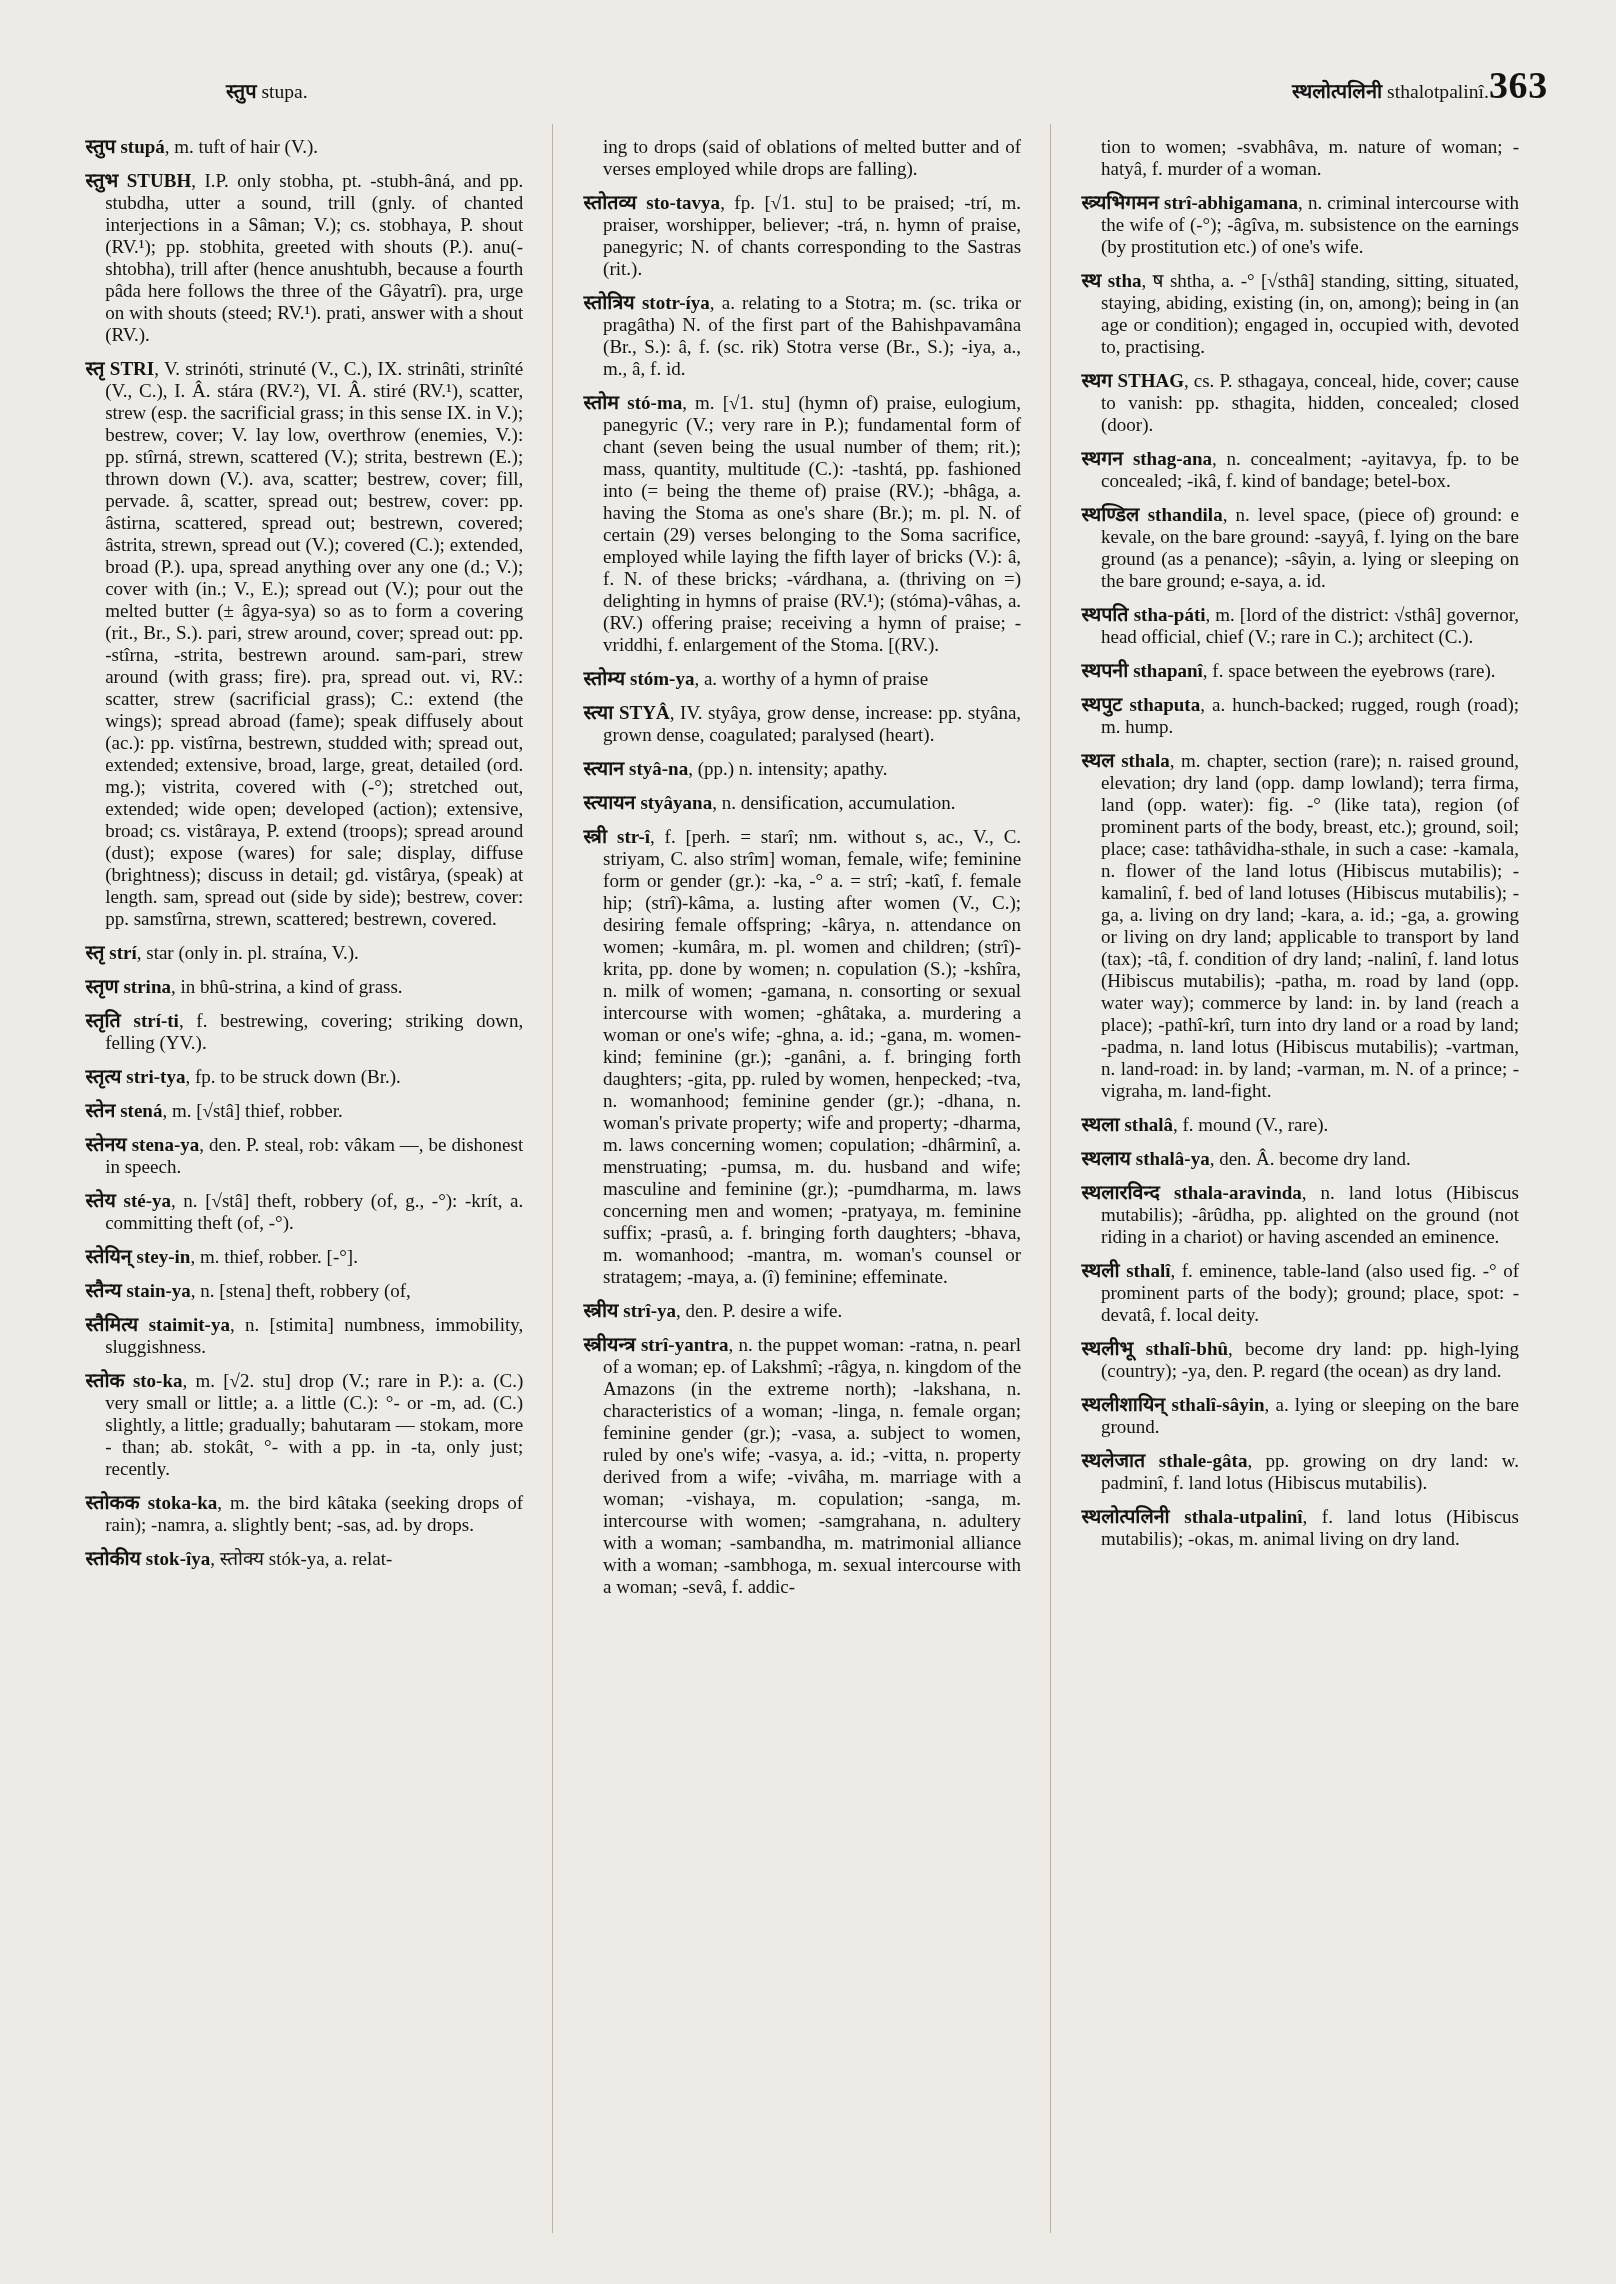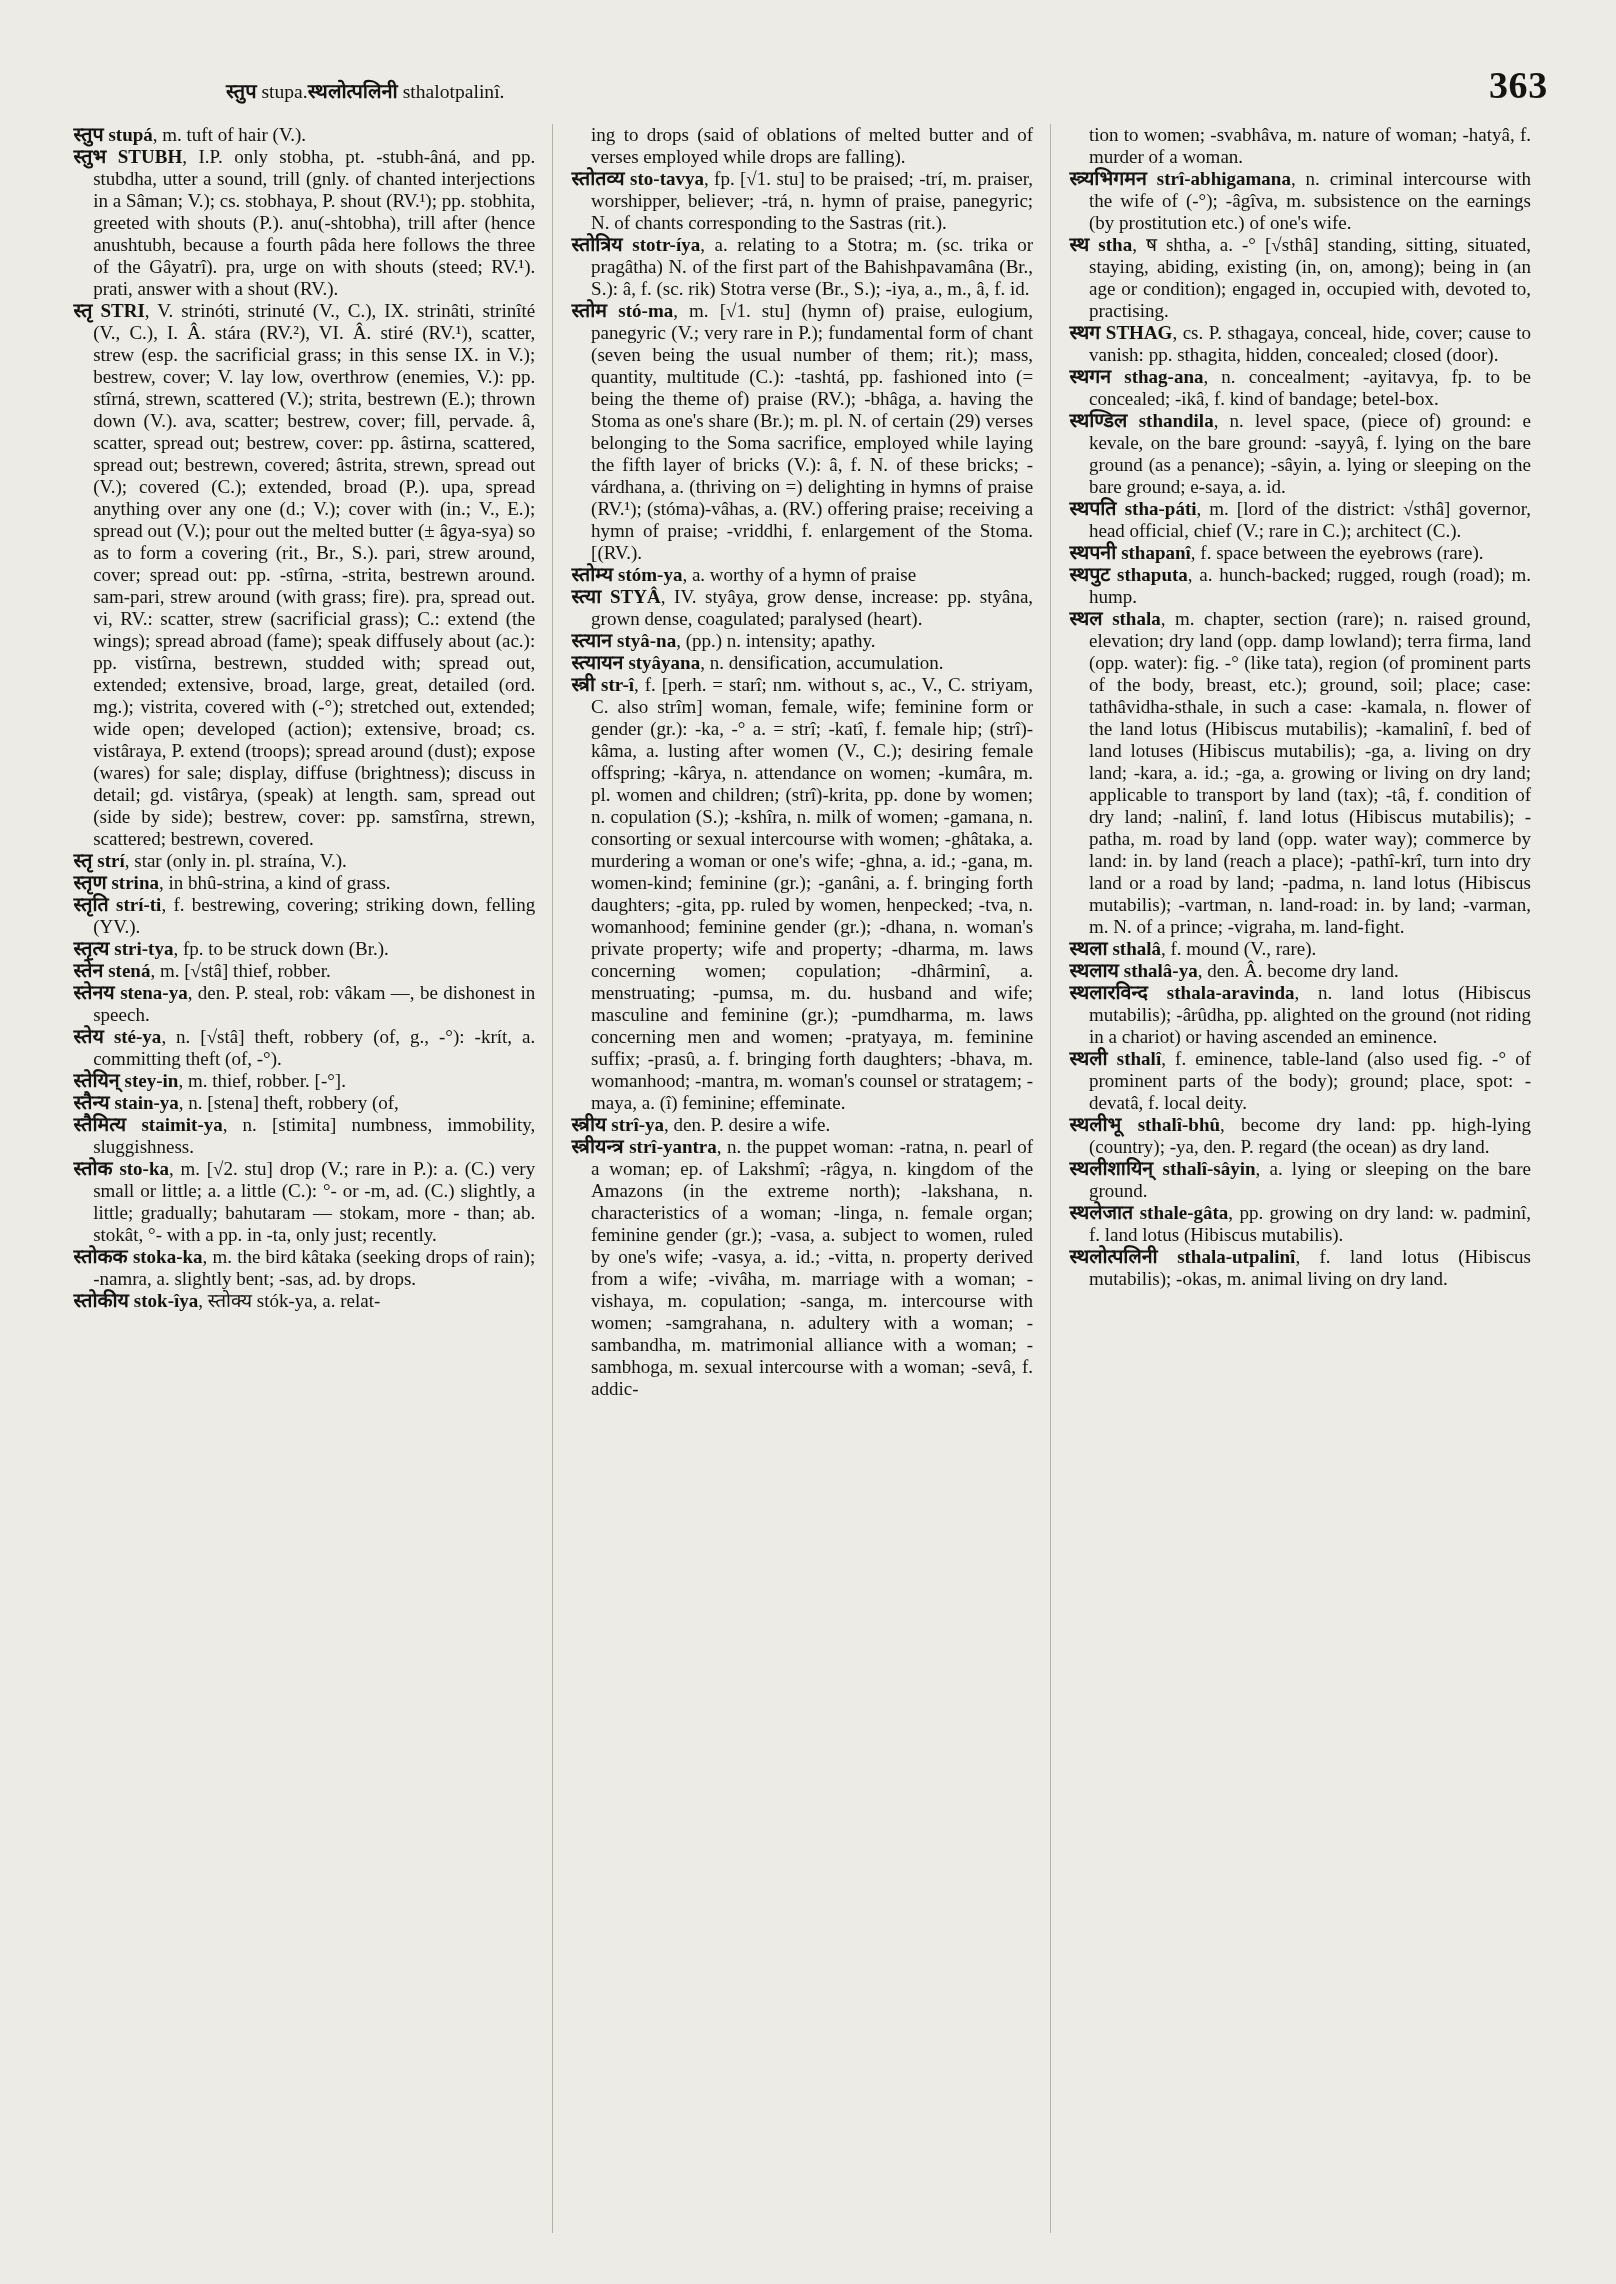--- a/index.html
+++ b/index.html
@@ -20,21 +20,21 @@
     position: relative;
   }
   .header {
     display: flex;
     align-items: baseline;
     margin-bottom: 17px;
   }
   .catchword { font-size: 19.6px; white-space: nowrap; }
   .catchword .dev { font-weight: bold; font-size: 20px; }
   .catchword.left { margin-left: 155px; }
-  .catchword.center { flex: 1; text-align: left; }
+  .catchword.center { flex: 1; text-align: right; }
   .page-number {
     font-weight: bold;
     font-size: 38px;
     letter-spacing: 0.7px;
   }
   .columns {
     display: flex;
     height: 2109px;
     overflow: hidden;
   }
@@ -44,21 +44,21 @@
     font-size: 19px;
     line-height: 22px;
     text-align: justify;
     overflow: hidden;
   }
   .column + .column {
     border-left: 0.7px solid #b7b2a8;
     padding-left: 18.3px;
   }
   .entry {
-    margin: 0;
+    margin: 12px;
     padding-left: 19.6px;
     text-indent: -19.6px;
   }
   .entry.continuation {
     text-indent: 0;
     font-family: Liberation Serif, serif;
   }
   .headword {
     font-weight: bold;
     font-size: 19.6px;

